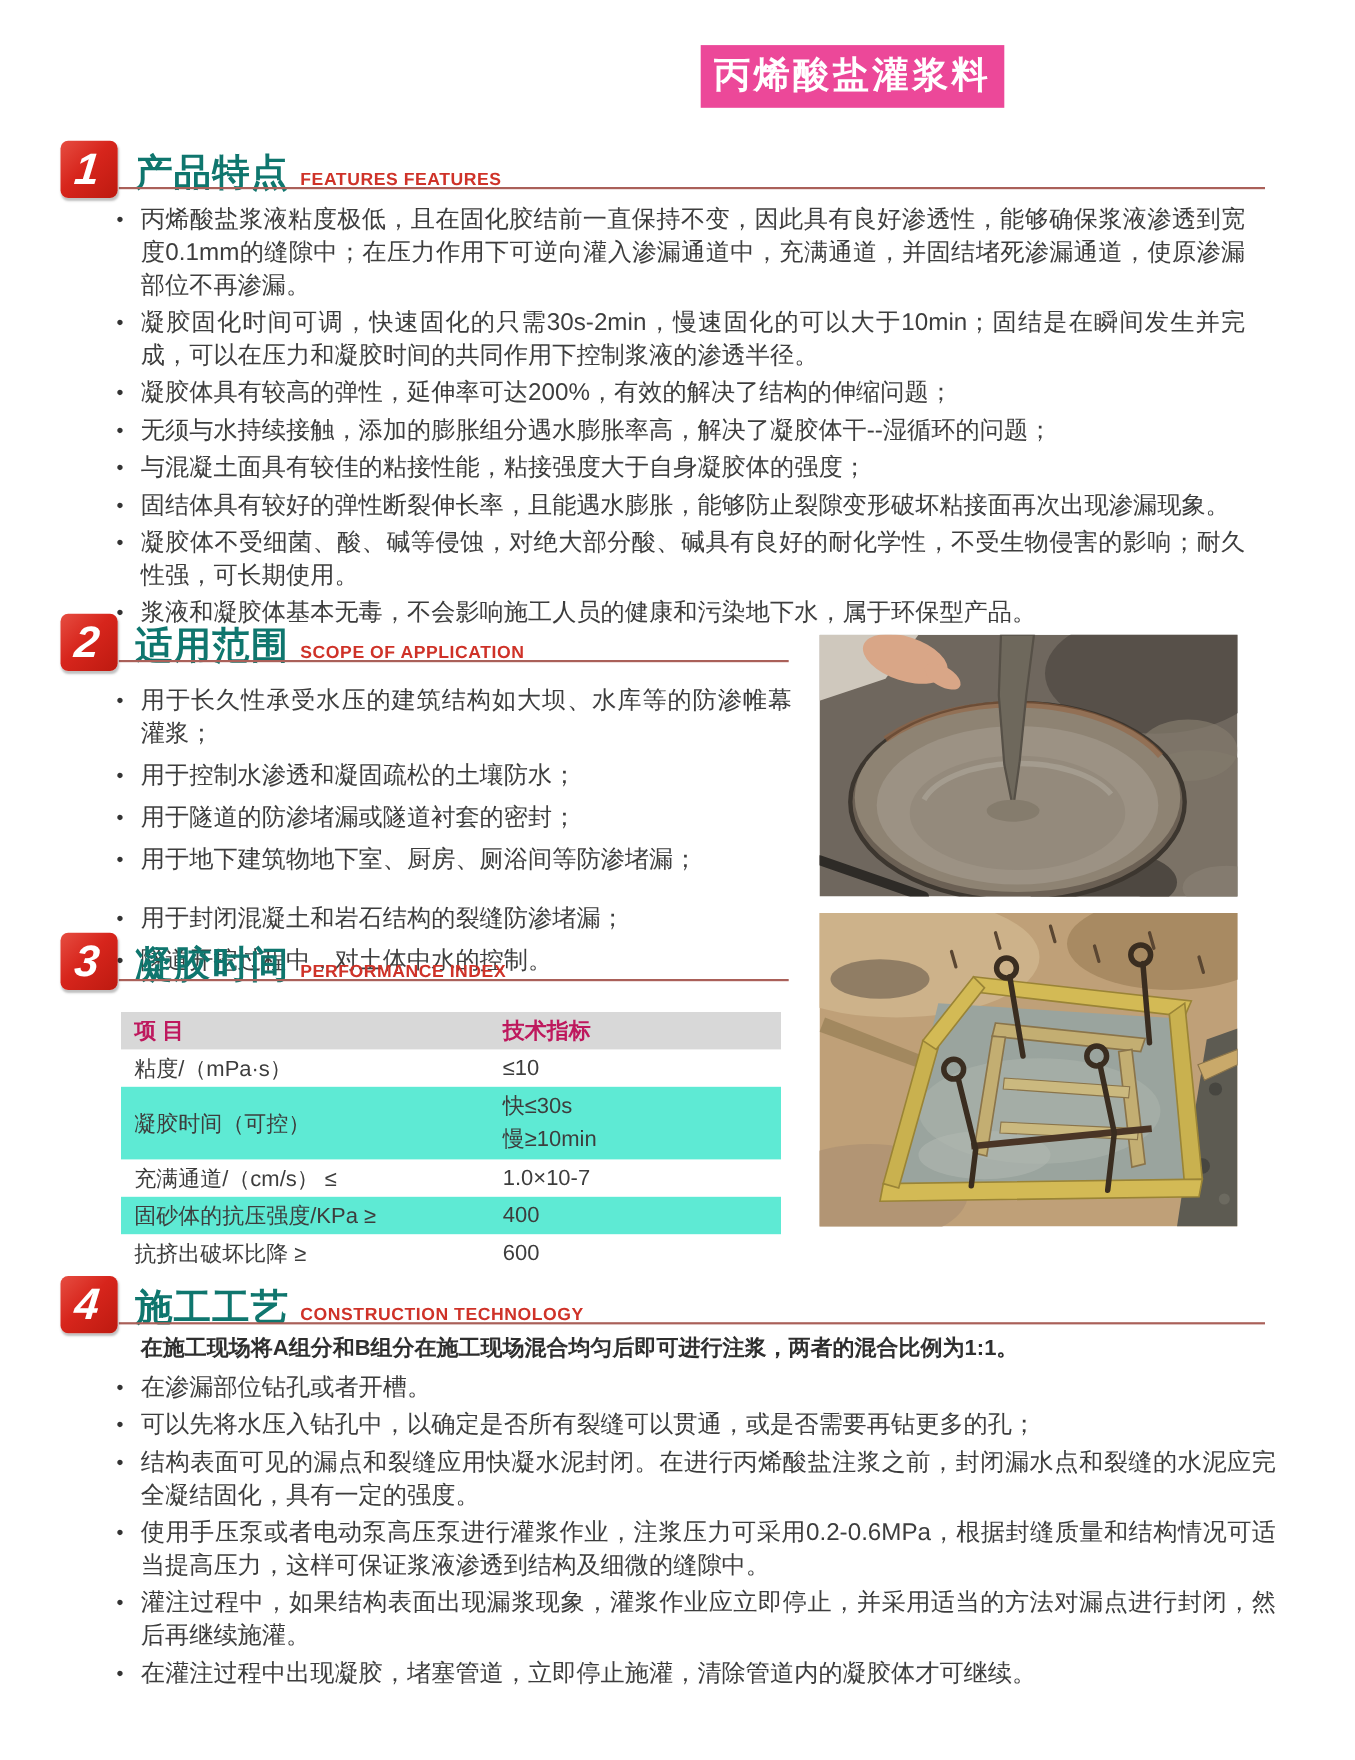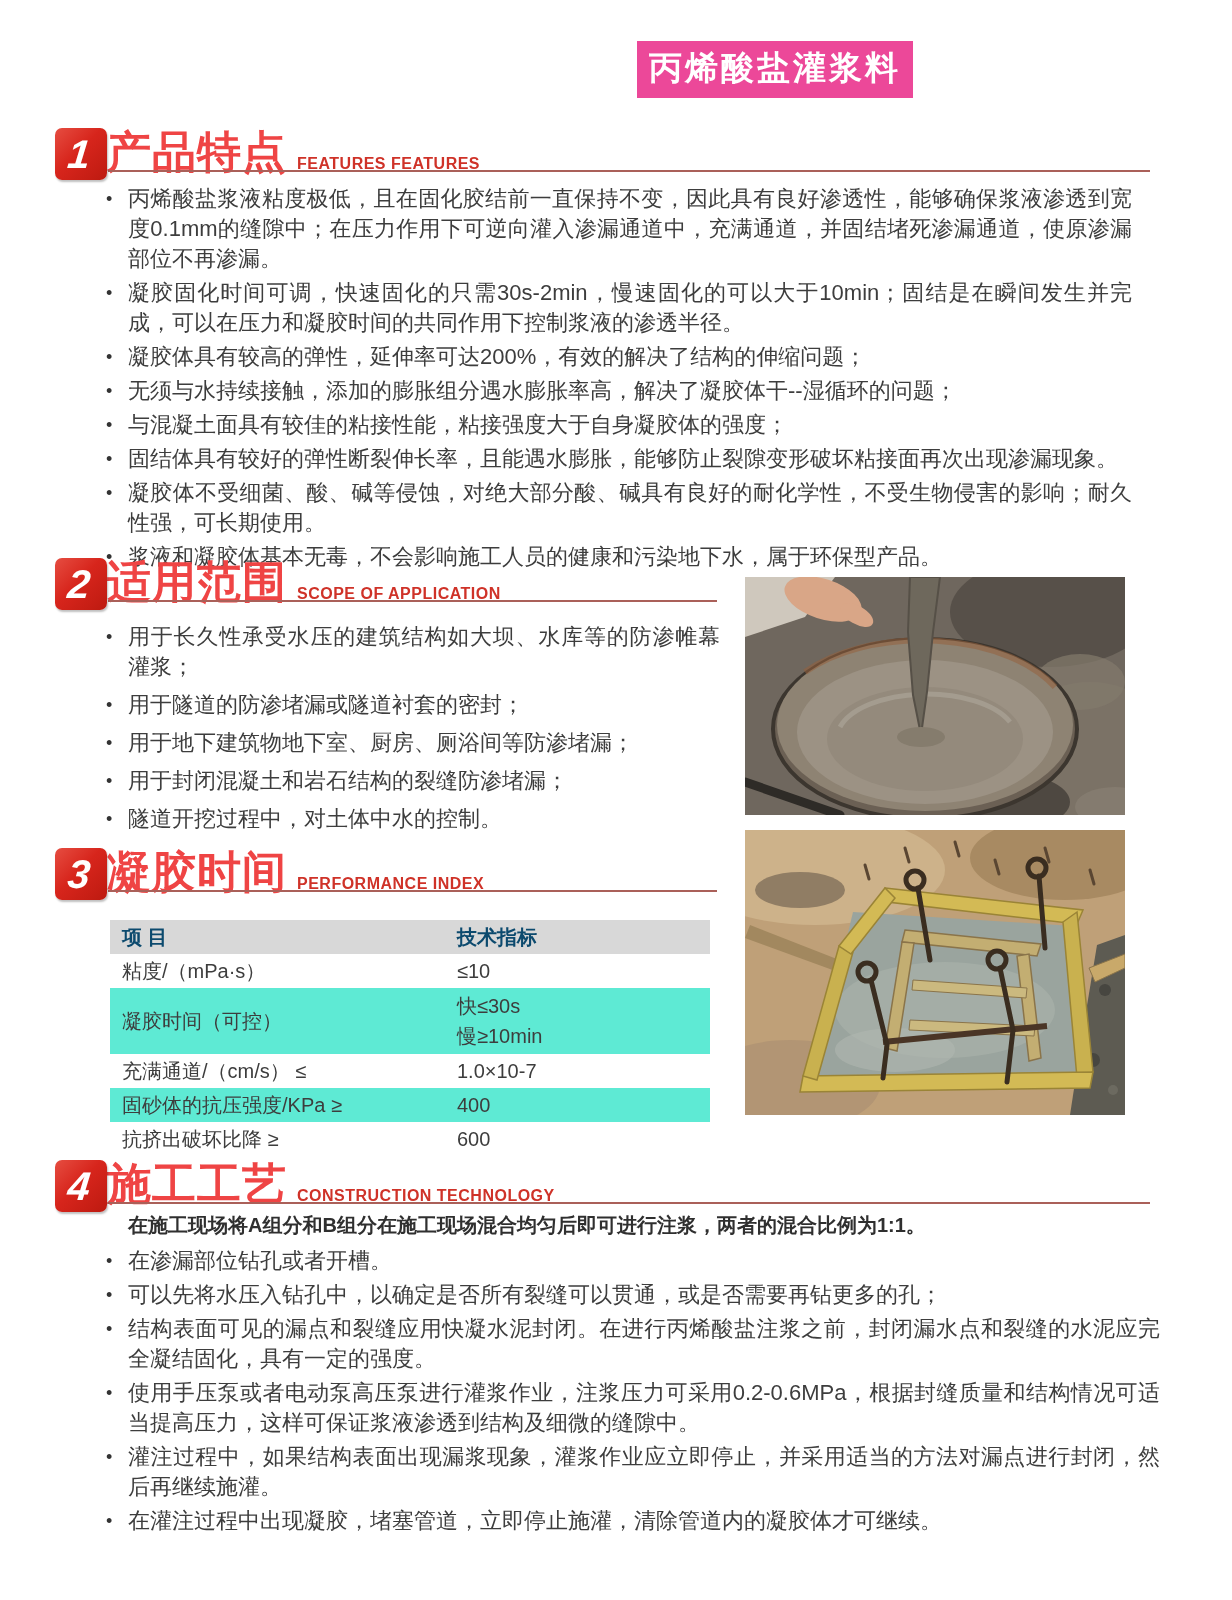--- a/index.html
+++ b/index.html
@@ -20,41 +20,41 @@
   .badge{
     width:52px;height:52px;border-radius:7px;
     background:linear-gradient(135deg,#e64d41 0%,#d7251c 45%,#bd1a10 100%);
     color:#fff;display:flex;align-items:center;justify-content:center;
     font-size:40px;font-weight:bold;font-style:italic;
     box-shadow:1px 2px 2px rgba(0,0,0,.25);
     flex:0 0 auto;z-index:2;
   }
   .badge span{transform:skewX(-6deg);display:block;padding-right:4px;}
   .sec-title-cn{
-    color:#ef4444;font-weight:bold;font-size:44px;line-height:1;
-    margin:0 0 6px 0;letter-spacing:1px;
+    color:#0f766e;font-weight:bold;font-size:34px;line-height:1;
+    margin:0 0 6px 16px;letter-spacing:1px;
   }
   .sec-title-en{
     color:#cf3228;font-weight:bold;font-size:16px;line-height:1;
     margin:0 0 8px 10px;letter-spacing:0.5px;
   }
   
   ul.bullets{list-style:none;margin:0;padding:0;position:absolute;}
   ul.bullets li{
     position:relative;padding-left:28px;font-size:22px;line-height:30px;
     margin-bottom:4px;color:#3d3d3d;text-align:justify;
   }
   ul.bullets li::before{
     content:"•";position:absolute;left:6px;top:0;color:#333;font-size:18px;
   }
   
   .perf-table{position:absolute;left:110px;top:920px;width:600px;font-size:20px;}
   .perf-row{display:flex;align-items:center;min-height:34px;}
   .perf-row.gray{background:#5eead4;}
-  .perf-row.header{background:#d8d8d8;font-weight:bold;color:#0c4a6e;}
+  .perf-row.header{background:#d8d8d8;font-weight:bold;color:#be185d;}
   .perf-c1{width:345px;padding:3px 0 3px 12px;box-sizing:border-box;}
   .perf-c2{flex:1;padding:3px 0 3px 2px;}
   .perf-c2 .two-line span{display:block;line-height:30px;}
   
   .intro-line{position:absolute;left:128px;top:1212px;width:1030px;
     font-size:20px;font-weight:bold;color:#2f2f2f;}
   
   .photo{position:absolute;display:block;}
 </style>
 </head>
@@ -86,22 +86,23 @@
   <div class="badge">
       <span>2</span>
     </div>
   <div class="sec-title-cn">适用范围</div>
   <div class="sec-title-en">SCOPE OF APPLICATION</div>
 </div>
 <div class="sec-underline" style="left:108px;top:600px;width:609px;"></div>
 
 <ul class="bullets" style="left:100px;top:622px;width:620px;">
   <li style="margin-bottom:8px;">用于长久性承受水压的建筑结构如大坝、水库等的防渗帷幕灌浆；</li>
+  <li style="margin-bottom:8px;">用于控制水渗透和凝固疏松的土壤防水；</li>
   <li style="margin-bottom:8px;">用于隧道的防渗堵漏或隧道衬套的密封；</li>
-  <li style="margin-bottom:8px;">用于地下建筑物地下室、厨房、厕浴间等防渗堵漏；</li>
+  <li style="margin-bottom:24px;">用于地下建筑物地下室、厨房、厕浴间等防渗堵漏；</li>
   <li style="margin-bottom:8px;">用于封闭混凝土和岩石结构的裂缝防渗堵漏；</li>
   <li style="margin-bottom:8px;">隧道开挖过程中，对土体中水的控制。</li>
 </ul>
 
 <svg class="photo" style="left:745px;top:577px;" width="380" height="238" viewBox="0 0 380 238">
   <rect width="380" height="238" fill="#6f675e"></rect>
   <ellipse cx="305" cy="35" rx="100" ry="55" fill="#575049"></ellipse>
   <ellipse cx="345" cy="180" rx="85" ry="75" fill="#7b7266"></ellipse>
   <ellipse cx="255" cy="225" rx="70" ry="30" fill="#4e4841"></ellipse>
   <ellipse cx="335" cy="105" rx="45" ry="28" fill="#837a6c" opacity="0.7"></ellipse>

